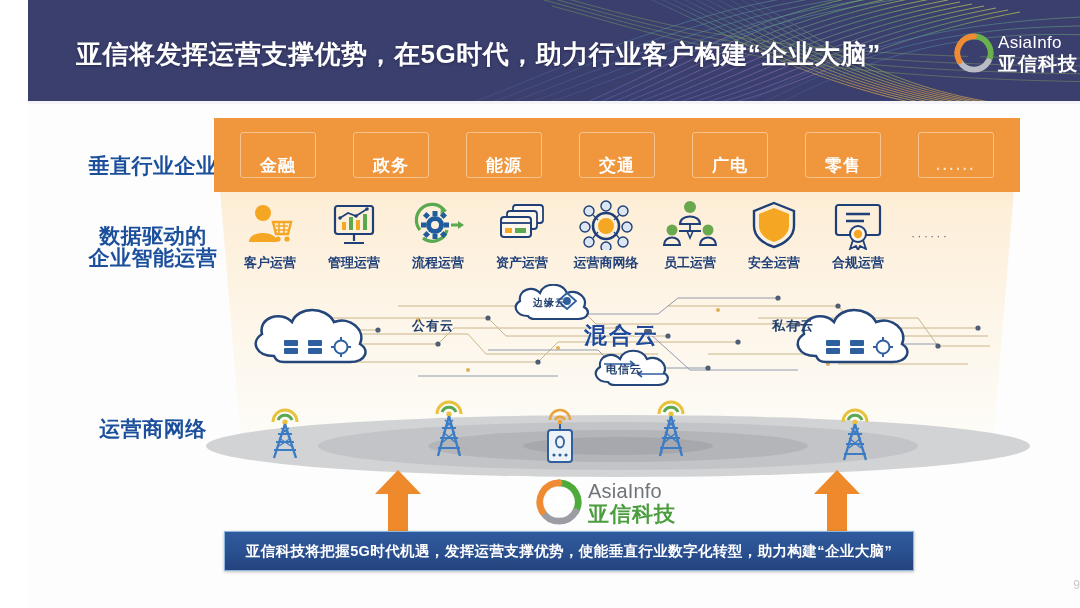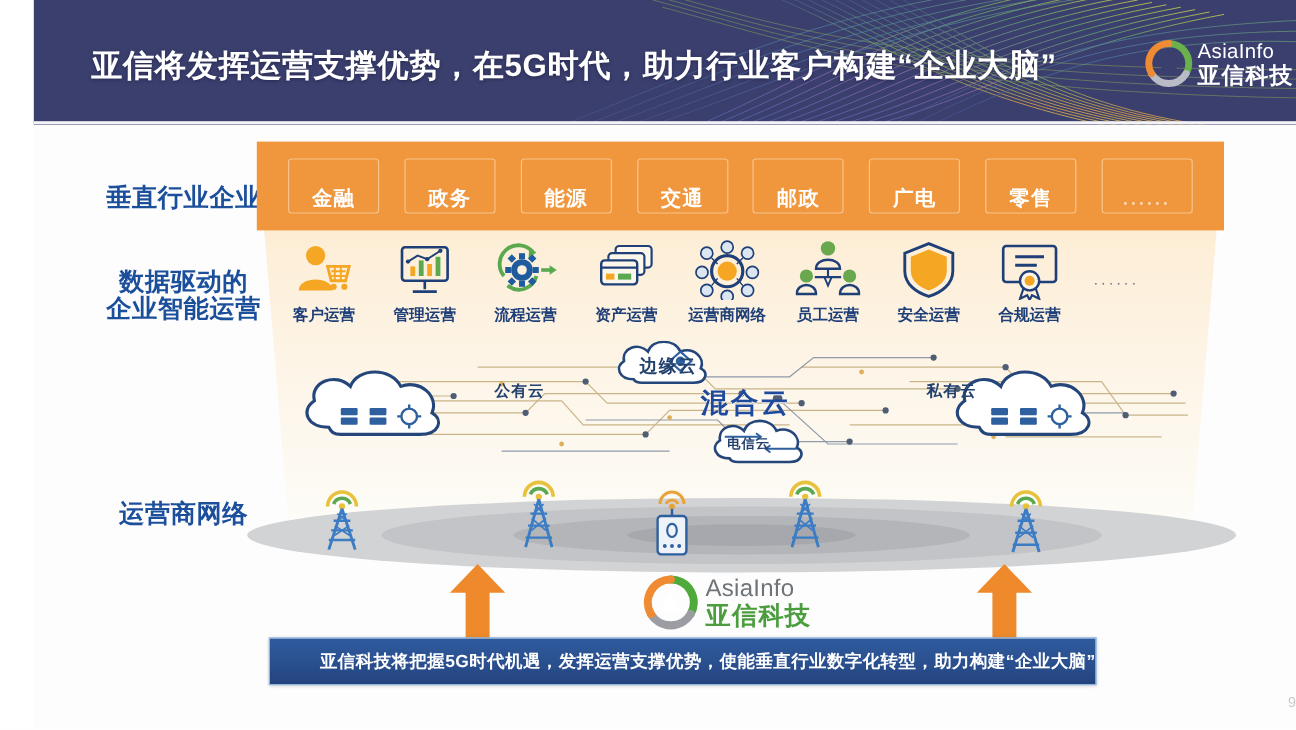--- a/index.html
+++ b/index.html
@@ -64,21 +64,21 @@
 
   
   .cloudlayer{position:absolute;left:210px;top:284px;width:760px;height:110px;}
   .hybrid-label{position:absolute;left:556px;top:320px;color:#1f4a9b;
                 font-size:23px;font-weight:bold;letter-spacing:2px;
                 text-shadow:0 1px 0 #fff;}
   .cloud-name{position:absolute;color:#23416e;font-size:13px;font-weight:bold;
               letter-spacing:1px;white-space:nowrap;}
   .cn-public{left:384px;top:317px;}
   .cn-private{left:744px;top:317px;}
-  .cn-edge{left:505px;top:296px;font-size:15px;text-align:right;}
+  .cn-edge{left:505px;top:296px;font-size:10px;text-align:right;}
   .cn-telecom{left:578px;top:362px;font-size:11px;}
 
   
   .netlayer{position:absolute;left:175px;top:398px;width:830px;height:86px;}
 
   
   .arrow{position:absolute;width:46px;height:62px;}
   .arrow-l{left:347px;top:470px;}
   .arrow-r{left:786px;top:470px;}
 
@@ -87,21 +87,21 @@
                display:flex;align-items:center;gap:6px;}
   .cl-ring{width:46px;height:46px;flex:0 0 46px;}
   .cl-text{display:flex;flex-direction:column;line-height:1;}
   .cl-en{color:#6f7478;font-size:20px;letter-spacing:.2px;}
   .cl-cn{color:#4b9d3e;font-size:21px;font-weight:bold;letter-spacing:1px;margin-top:2px;}
 
   
   .banner{position:absolute;left:196px;top:531px;width:688px;height:38px;
           background:linear-gradient(180deg,#2f5b9e 0%,#2a4f8f 55%,#23437c 100%);
           border:1px solid #8fb6de;
-          display:flex;align-items:center;justify-content:flex-end;
+          display:flex;align-items:center;justify-content:center;
           color:#ffffff;font-size:14.5px;font-weight:bold;letter-spacing:.4px;
           box-shadow:0 1px 3px rgba(0,0,0,.25);}
 
   .pageno{position:absolute;right:28px;bottom:16px;color:#c9c9c9;font-size:12px;}
 </style>
 </head>
 <body>
 
 <div id="slide">
 
@@ -211,23 +211,20 @@
     <div class="chip">
       <span>政务</span>
       </div>
     <div class="chip">
       <span>能源</span>
       </div>
     <div class="chip">
       <span>交通</span>
       </div>
     <div class="chip">
-      <span>邮政</span>
-      </div>
-    <div class="chip">
       <span>广电</span>
       </div>
     <div class="chip">
       <span>零售</span>
       </div>
     <div class="chip dots">
       <span>······</span>
       </div>
   </div>
 

